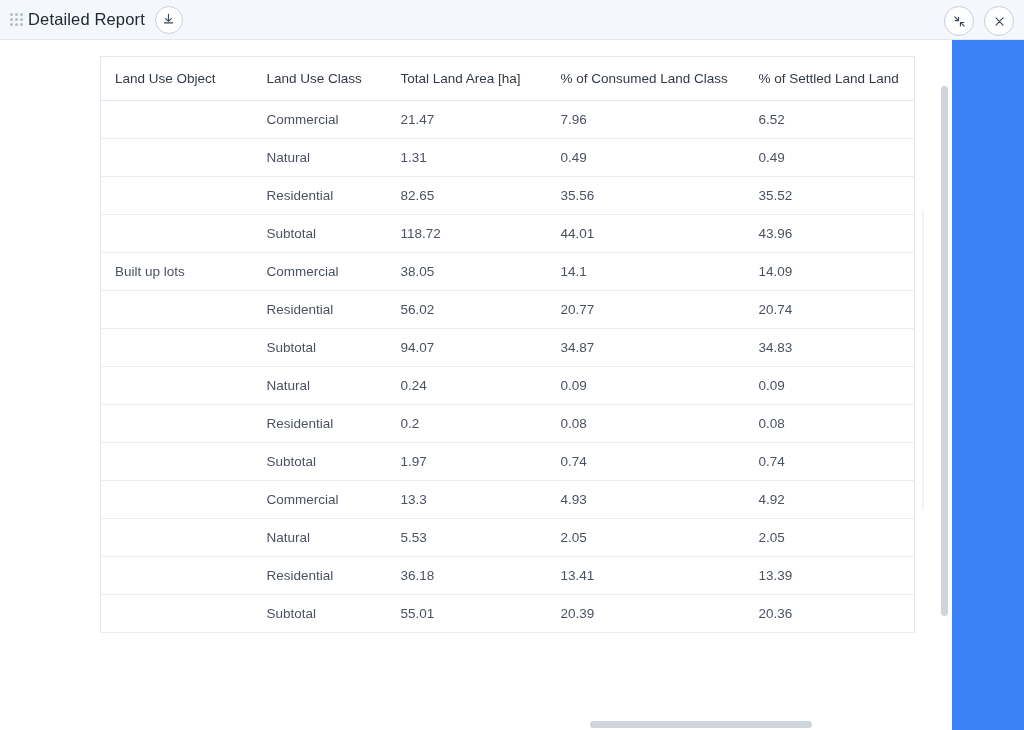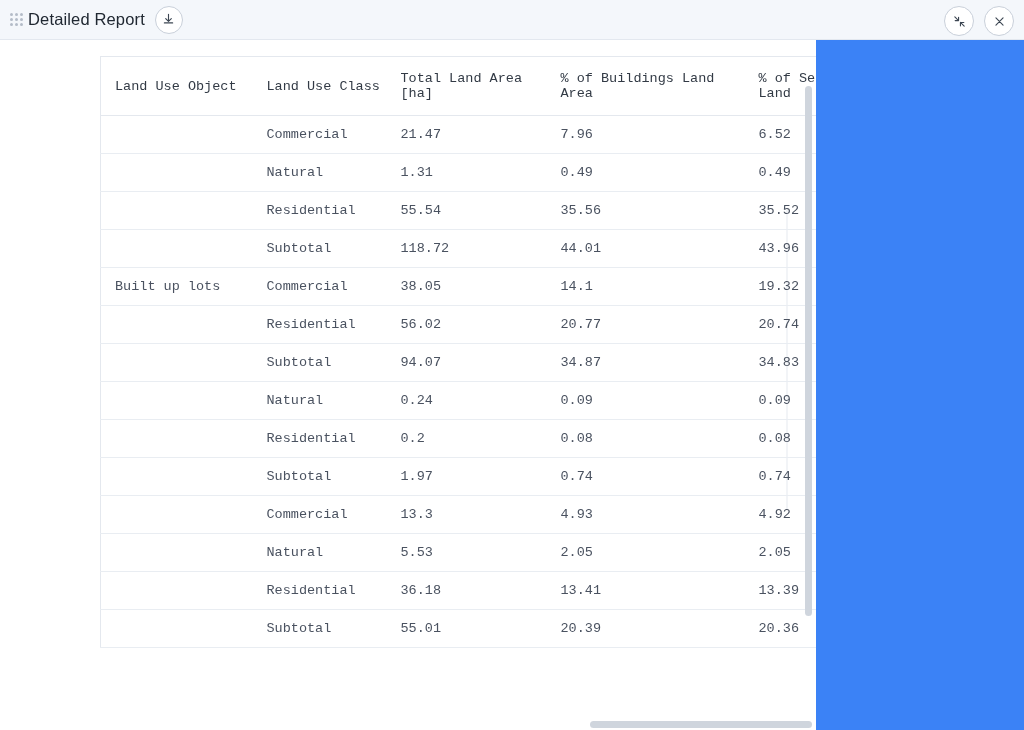--- a/index.html
+++ b/index.html
@@ -79,25 +79,24 @@
     gap: 10px;
   }
   .header-right .circle-btn {
     width: 30px;
     height: 30px;
   }
 
   
   .content {
     position: relative;
-    width: 816px;
+    width: 952px;
     height: 690px;
     background: #ffffff;
     overflow: hidden;
-    font-family: Liberation Mono, monospace;
   }
 
   .table-wrap {
     position: absolute;
     left: 100px;
     top: 16px;
     width: 814px;
   }
 
   table.report {
@@ -248,21 +247,21 @@
             <col class="c1">
             <col class="c2">
             <col class="c3">
             <col class="c4">
         </colgroup>
         <thead>
           <tr>
             <th>Land Use Object</th>
             <th>Land Use Class</th>
             <th>Total Land Area [ha]</th>
-            <th>% of Buildings Land Area</th>
+            <th>% of Consumed Land Class</th>
             <th>% of Settled Land Land</th>
           </tr>
         </thead>
         <tbody>
             <tr>
               <td></td>
               <td>Commercial</td>
               <td>21.47</td>
               <td>7.96</td>
               <td>6.52</td>
@@ -270,37 +269,37 @@
             <tr>
               <td></td>
               <td>Natural</td>
               <td>1.31</td>
               <td>0.49</td>
               <td>0.49</td>
             </tr>
             <tr>
               <td></td>
               <td>Residential</td>
-              <td>55.54</td>
+              <td>82.65</td>
               <td>35.56</td>
               <td>35.52</td>
             </tr>
             <tr>
               <td></td>
               <td>Subtotal</td>
               <td>118.72</td>
               <td>44.01</td>
               <td>43.96</td>
             </tr>
             <tr>
               <td>Built up lots</td>
               <td>Commercial</td>
               <td>38.05</td>
               <td>14.1</td>
-              <td>19.32</td>
+              <td>14.09</td>
             </tr>
             <tr>
               <td></td>
               <td>Residential</td>
               <td>56.02</td>
               <td>20.77</td>
               <td>20.74</td>
             </tr>
             <tr>
               <td></td>

